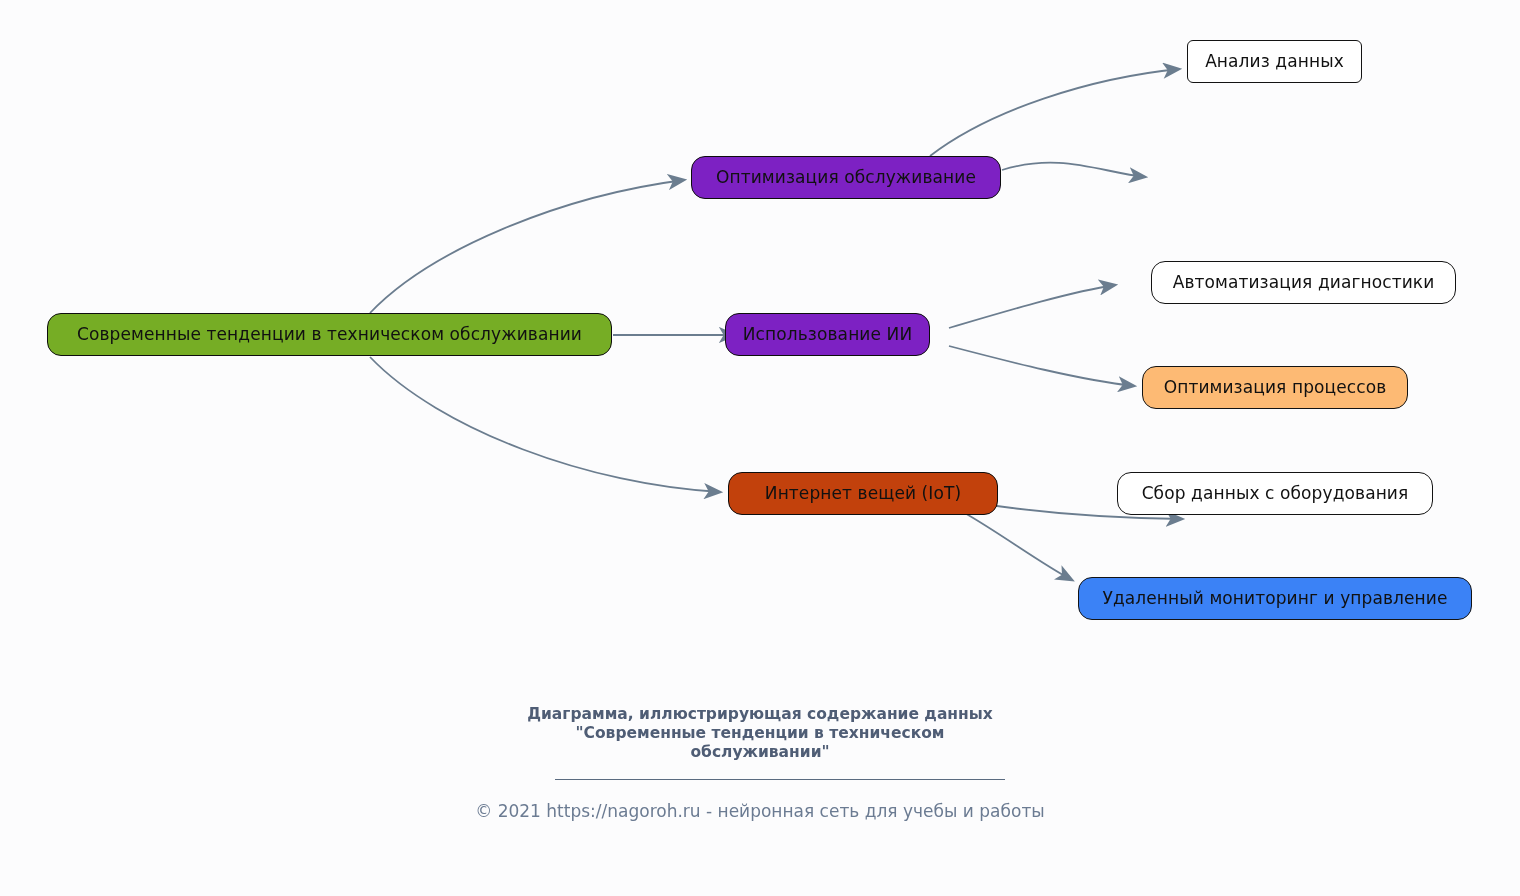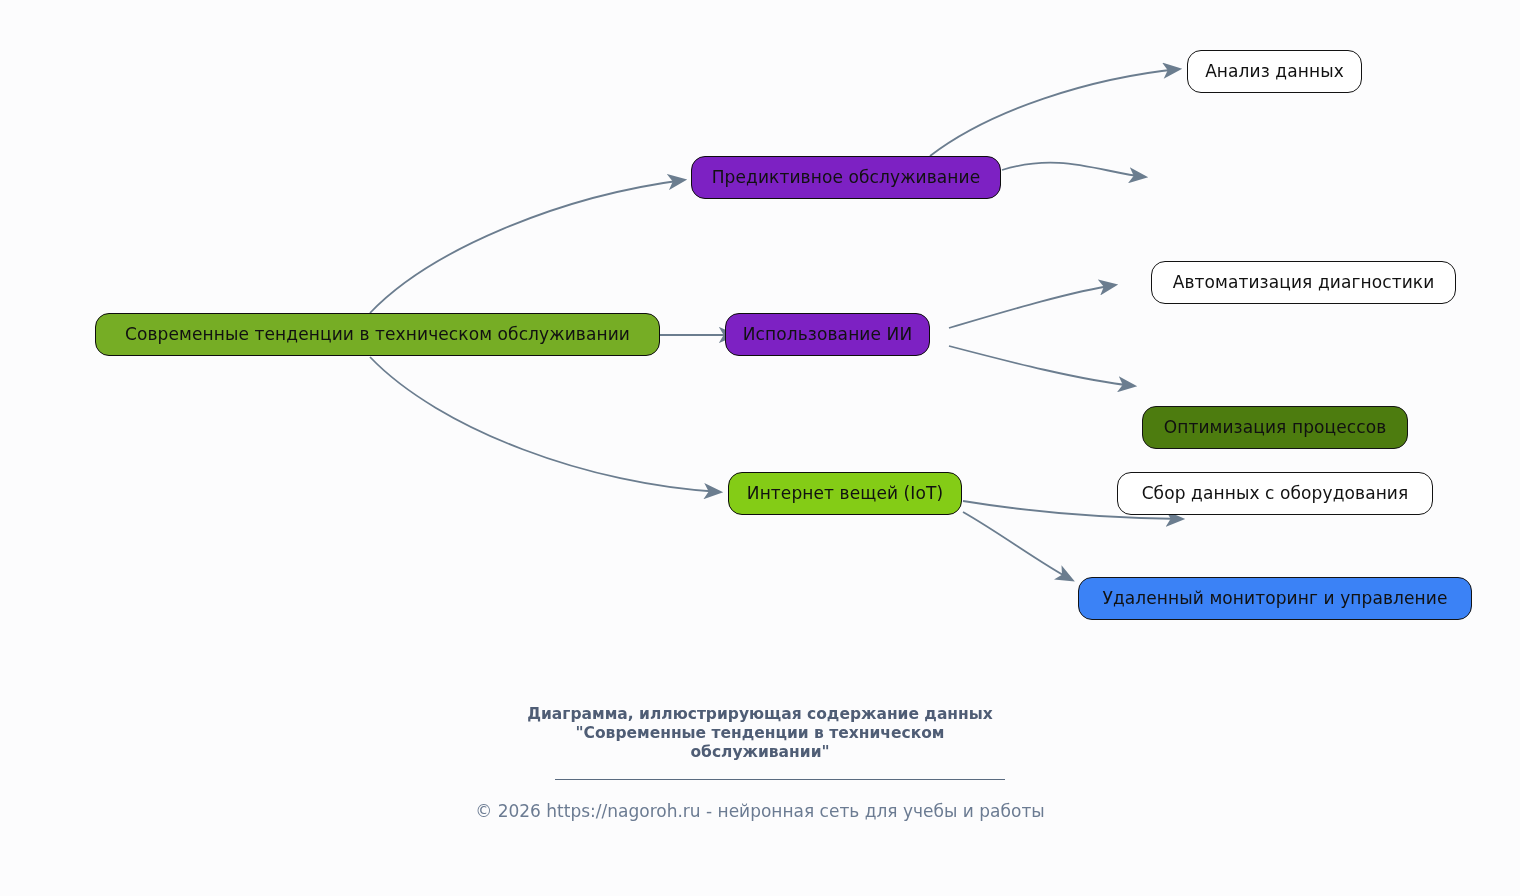--- a/index.html
+++ b/index.html
@@ -35,21 +35,20 @@
     line-height: 1;
   }
   .node-label {
     font-size: 17px;
     color: #111111;
     letter-spacing: 0.1px;
   }
   .node.root {
     background: #76ad25;
     border-color: #0d0d0d;
-    margin-left: 48px;
   }
   .node.branch {
     background: #7d21c3;
     border-color: #0d0d0d;
   }
   .node.branch .node-label {
     color: #111111;
   }
   .node.leaf {
     background: #ffffff;
@@ -111,49 +110,49 @@
         <path d="M 963 501 C 1030 512 1110 518 1182 519" marker-end="url(#arrow)" stroke="#6b7d8f" fill="none" stroke-width="1.8"></path>
         <path d="M 963 512 C 1000 533 1040 563 1072 580" marker-end="url(#arrow)" stroke="#6b7d8f" fill="none" stroke-width="1.8"></path>
       </g>
   </svg>
 
   <div class="node root" style="left: 47px; top: 313px; width: 565px; height: 43px; background: rgb(118, 173, 37);">
     <span class="node-label">Современные тенденции в техническом обслуживании</span>
   </div>
 
   <div class="node branch" style="left: 691px; top: 156px; width: 310px; height: 43px; background: rgb(125, 33, 195);">
-    <span class="node-label">Предиктивное обслуживание</span>
+    <span class="node-label">Оптимизация обслуживание</span>
   </div>
-  <div class="node leaf" style="left: 1187px; top: 50px; width: 175px; height: 43px; background: rgb(255, 255, 255);">
+  <div class="node leaf" style="left: 1187px; top: 40px; width: 175px; height: 43px; background: rgb(255, 255, 255); border-radius: 6px;">
     <span class="node-label">Анализ данных</span>
   </div>
 
   <div class="node branch" style="left: 725px; top: 313px; width: 205px; height: 43px; background: rgb(125, 33, 195);">
     <span class="node-label">Использование ИИ</span>
   </div>
   <div class="node leaf" style="left: 1123px; top: 261px; width: 305px; height: 43px; background: rgb(255, 255, 255); margin-left: 28px;">
     <span class="node-label">Автоматизация диагностики</span>
   </div>
-  <div class="node leaf" style="left: 1142px; top: 366px; width: 266px; height: 43px; background: #4d7c0f; margin-top: 40px;">
+  <div class="node leaf" style="left: 1142px; top: 366px; width: 266px; height: 43px; background: #fdba74;">
     <span class="node-label">Оптимизация процессов</span>
   </div>
 
-  <div class="node branch" style="left: 728px; top: 472px; width: 234px; height: 43px; background: #84cc16;">
+  <div class="node branch" style="left: 728px; top: 472px; width: 270px; height: 43px; background: #c2410c;">
     <span class="node-label">Интернет вещей (IoT)</span>
   </div>
   <div class="node leaf" style="left: 1117px; top: 472px; width: 316px; height: 43px; background: rgb(255, 255, 255);">
     <span class="node-label">Сбор данных с оборудования</span>
   </div>
   <div class="node leaf" style="left: 1078px; top: 577px; width: 394px; height: 43px; background: #3b82f6;">
     <span class="node-label">Удаленный мониторинг и управление</span>
   </div>
 
   <div id="caption-block">
     <div class="caption-line" style="color: rgb(79, 93, 117);">Диаграмма, иллюстрирующая содержание данных</div>
     <div class="caption-line" style="color: rgb(79, 93, 117);">"Современные тенденции в техническом</div>
     <div class="caption-line" style="color: rgb(79, 93, 117);">обслуживании"</div>
   </div>
 
   <div id="caption-divider"></div>
 
-  <div id="footer" style="color: rgb(107, 123, 146);">© 2026 https://nagoroh.ru - нейронная сеть для учебы и работы</div>
+  <div id="footer" style="color: rgb(107, 123, 146);">© 2021 https://nagoroh.ru - нейронная сеть для учебы и работы</div>
 
 </div>
 
 </body></html>

